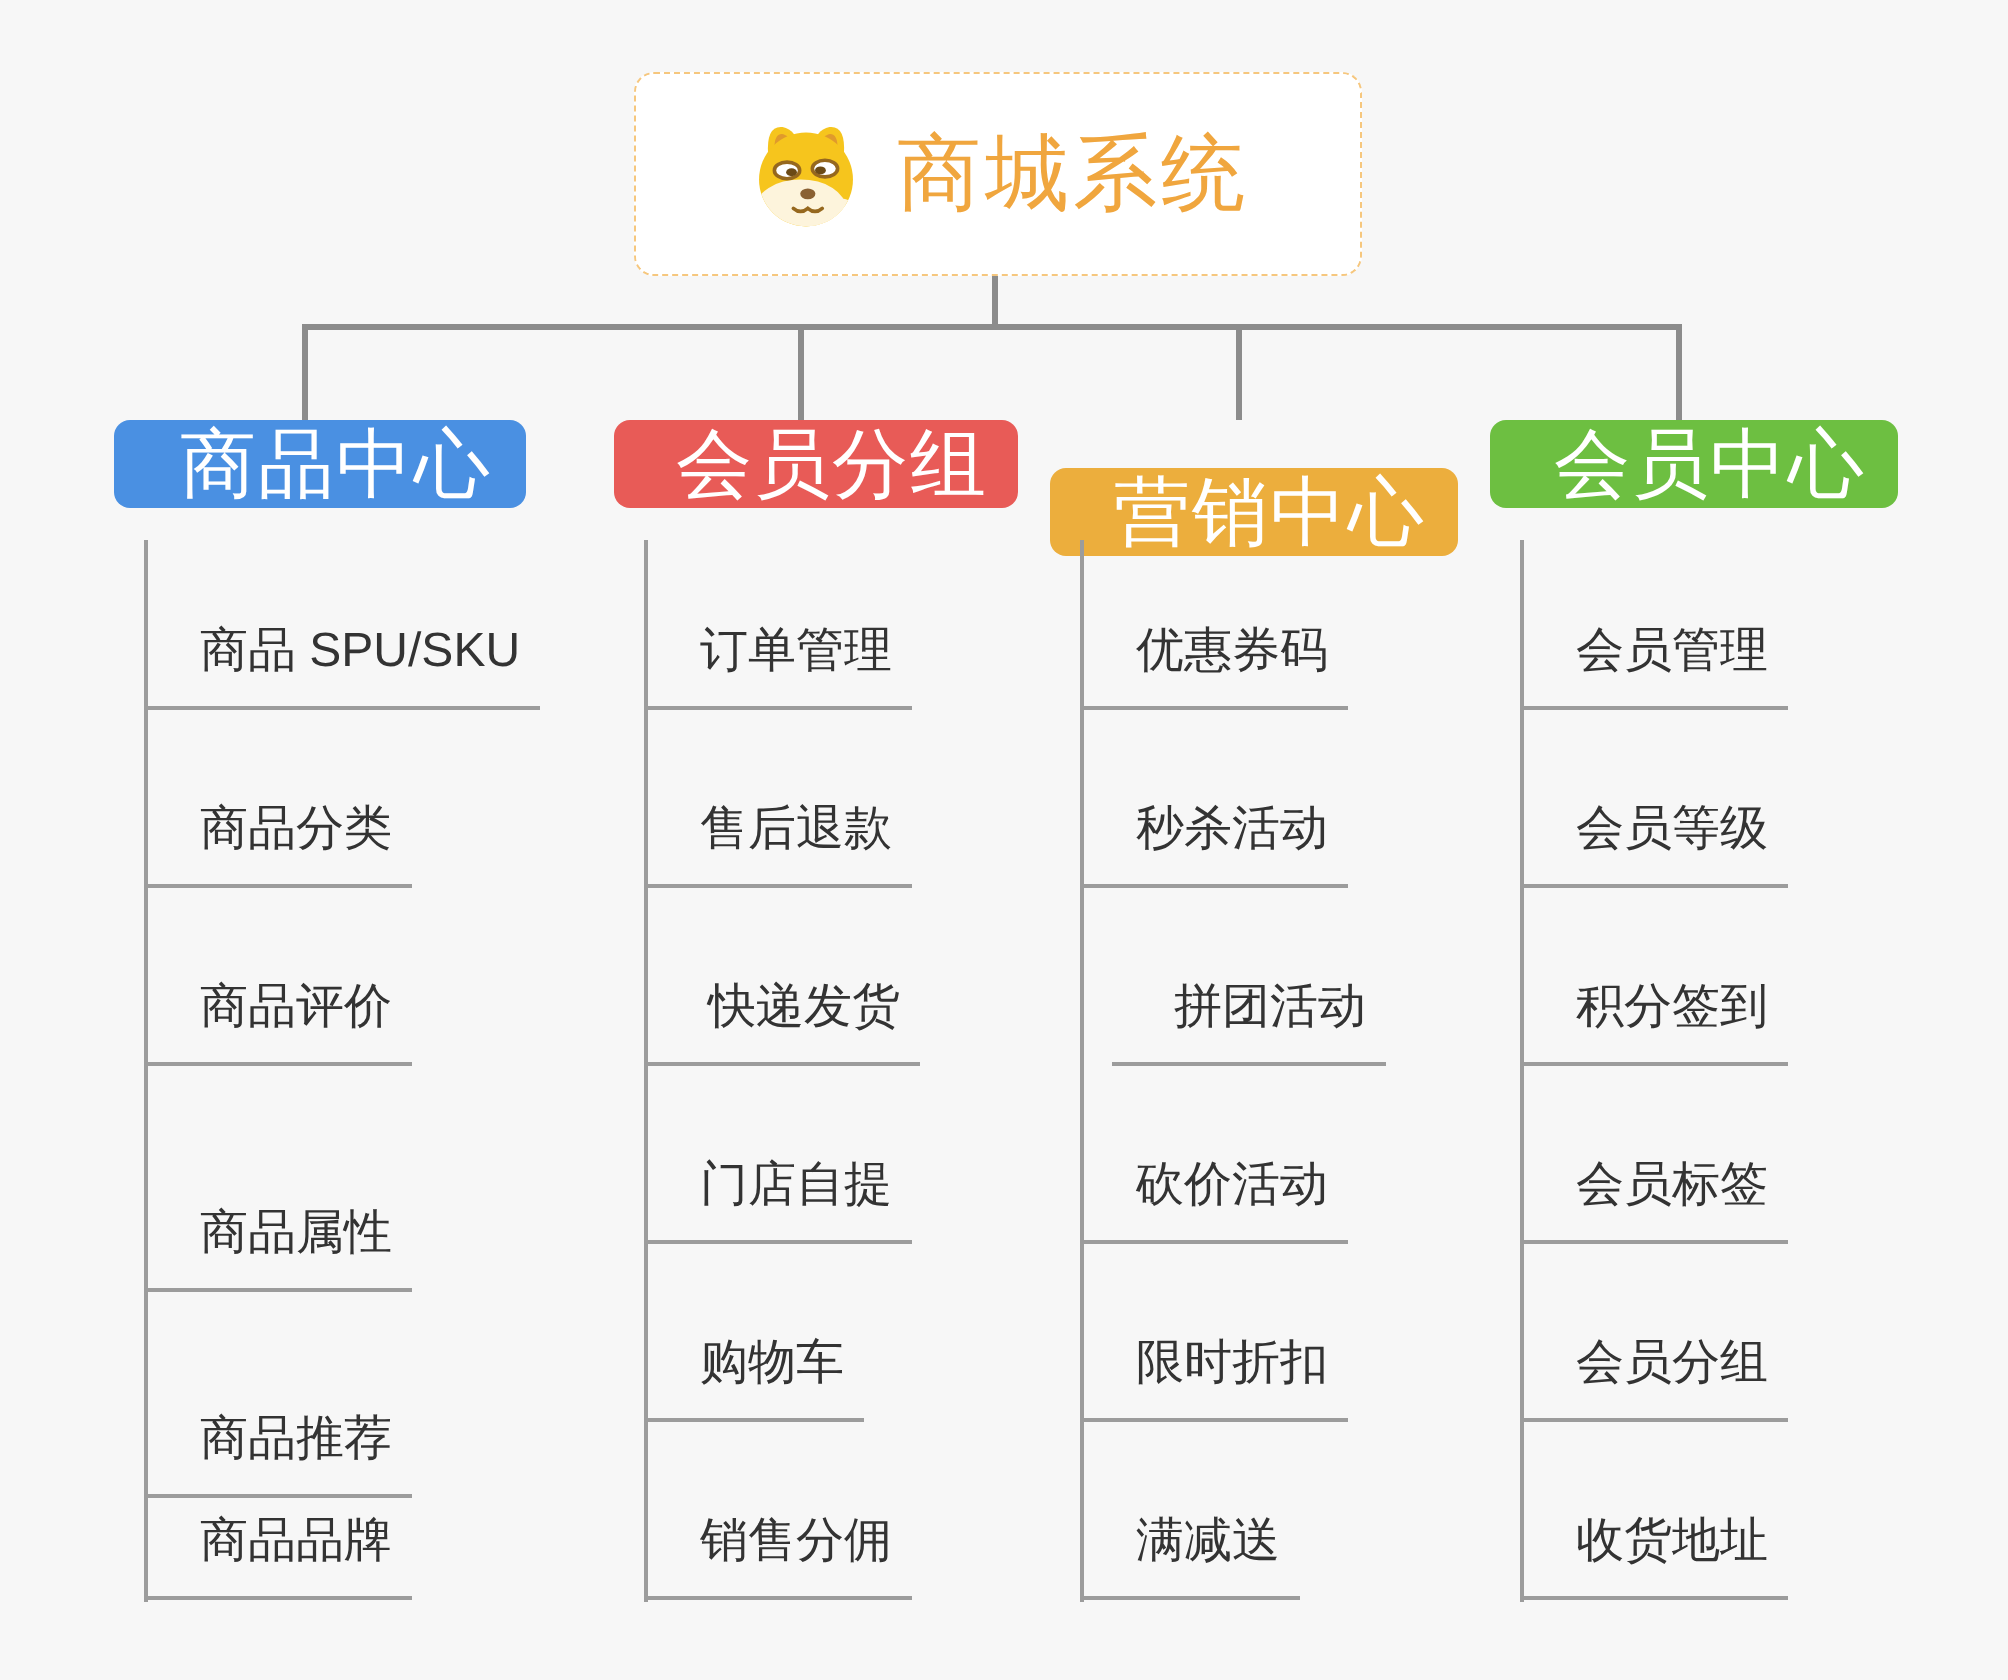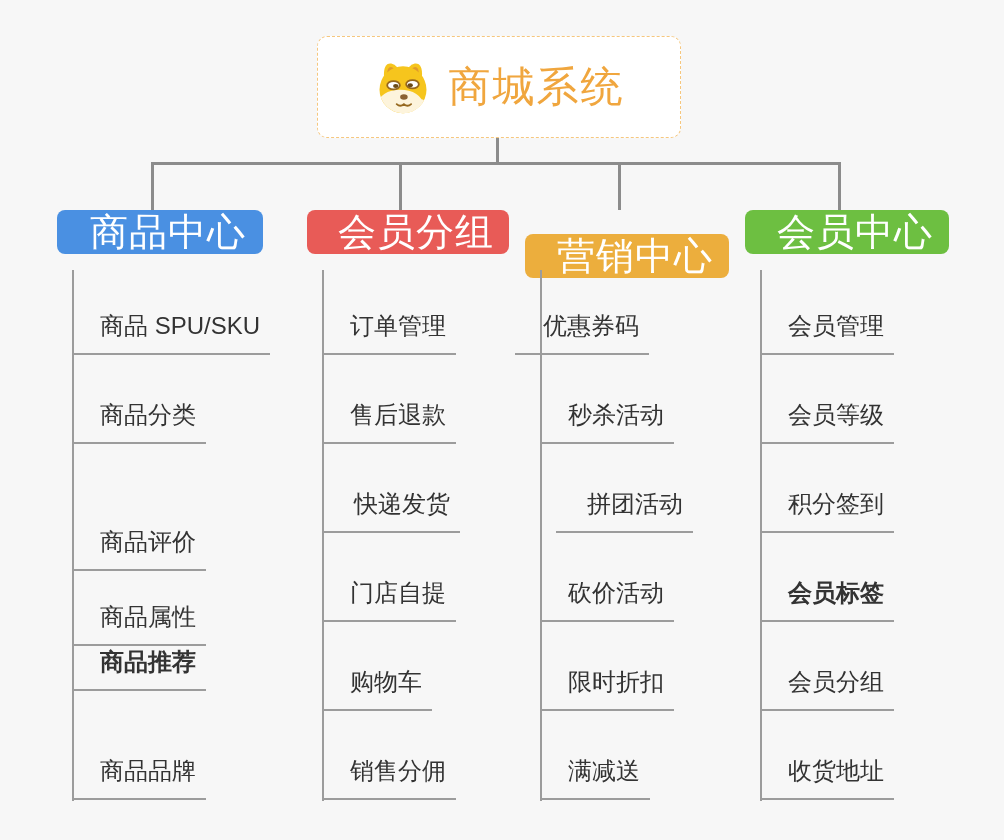--- a/index.html
+++ b/index.html
@@ -73,45 +73,45 @@
 
   <div class="line root-drop"></div>
   <div class="line h-bar"></div>
 
   <div id="branches">
       <div class="line stub" style="left: 150.5px;"></div>
       <div class="branch-node" style="left: 57px; width: 190px; background: rgb(74, 144, 226);">商品中心</div>
       <div class="spine" style="left: 72px; height: 531px;"></div>
       <div class="leaf" style="left: 72px; top: 309px;">商品 SPU/SKU</div>
       <div class="leaf" style="left: 72px; top: 398px;">商品分类</div>
-      <div class="leaf" style="left: 72px; top: 487px; margin-top: 38px;">商品评价</div>
+      <div class="leaf" style="left: 72px; top: 487px;">商品评价</div>
       <div class="leaf" style="left: 72px; top: 576px; margin-top: 24px;">商品属性</div>
-      <div class="leaf" style="left: 72px; top: 645px; font-weight: bold;">商品推荐</div>
+      <div class="leaf" style="left: 72px; top: 703px;">商品推荐</div>
       <div class="leaf" style="left: 72px; top: 754px;">商品品牌</div>
       <div class="line stub" style="left: 398.5px;"></div>
       <div class="branch-node" style="left: 307px; width: 186px; background: rgb(232, 91, 87);">会员分组</div>
       <div class="spine" style="left: 322px; height: 531px;"></div>
       <div class="leaf" style="left: 322px; top: 309px;">订单管理</div>
       <div class="leaf" style="left: 322px; top: 398px;">售后退款</div>
       <div class="leaf" style="left: 322px; top: 487px; padding-left: 32px;">快递发货</div>
       <div class="leaf" style="left: 322px; top: 576px;">门店自提</div>
       <div class="leaf" style="left: 322px; top: 665px;">购物车</div>
       <div class="leaf" style="left: 322px; top: 754px;">销售分佣</div>
       <div class="line stub" style="left: 617.5px;"></div>
       <div class="branch-node" style="left: 525px; width: 188px; background: rgb(236, 174, 61); margin-top: 24px;">营销中心</div>
       <div class="spine" style="left: 540px; height: 531px;"></div>
-      <div class="leaf" style="left: 515px; top: 309px;">优惠券码</div>
+      <div class="leaf" style="left: 540px; top: 309px;">优惠券码</div>
       <div class="leaf" style="left: 540px; top: 398px;">秒杀活动</div>
       <div class="leaf" style="left: 556px; top: 487px; padding-left: 31px;">拼团活动</div>
       <div class="leaf" style="left: 540px; top: 576px;">砍价活动</div>
       <div class="leaf" style="left: 540px; top: 665px;">限时折扣</div>
       <div class="leaf" style="left: 540px; top: 754px;">满减送</div>
       <div class="line stub" style="left: 837.5px;"></div>
       <div class="branch-node" style="left: 745px; width: 188px; background: rgb(109, 191, 65);">会员中心</div>
       <div class="spine" style="left: 760px; height: 531px;"></div>
       <div class="leaf" style="left: 760px; top: 309px;">会员管理</div>
       <div class="leaf" style="left: 760px; top: 398px;">会员等级</div>
       <div class="leaf" style="left: 760px; top: 487px;">积分签到</div>
-      <div class="leaf" style="left: 760px; top: 576px; font-weight: bold;">会员标签</div>
+      <div class="leaf" style="left: 760px; top: 576px;">会员标签</div>
       <div class="leaf" style="left: 760px; top: 665px;">会员分组</div>
       <div class="leaf" style="left: 760px; top: 754px;">收货地址</div>
     </div>
 </div>
 
 </body></html>

